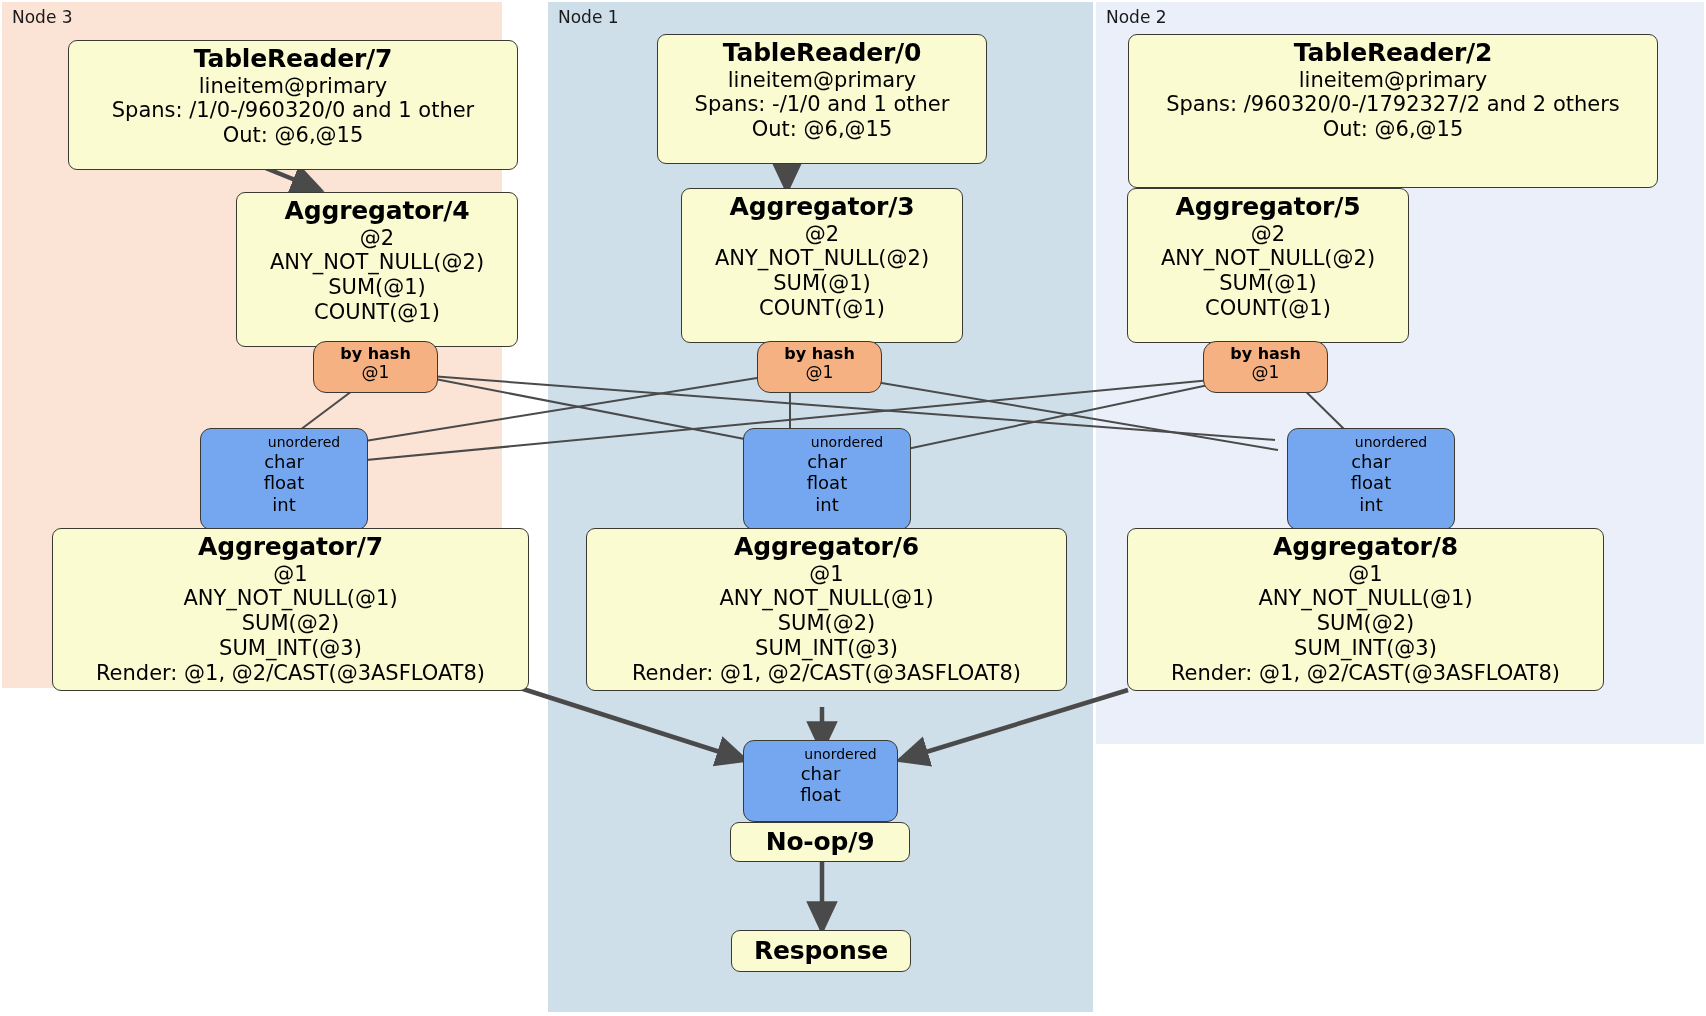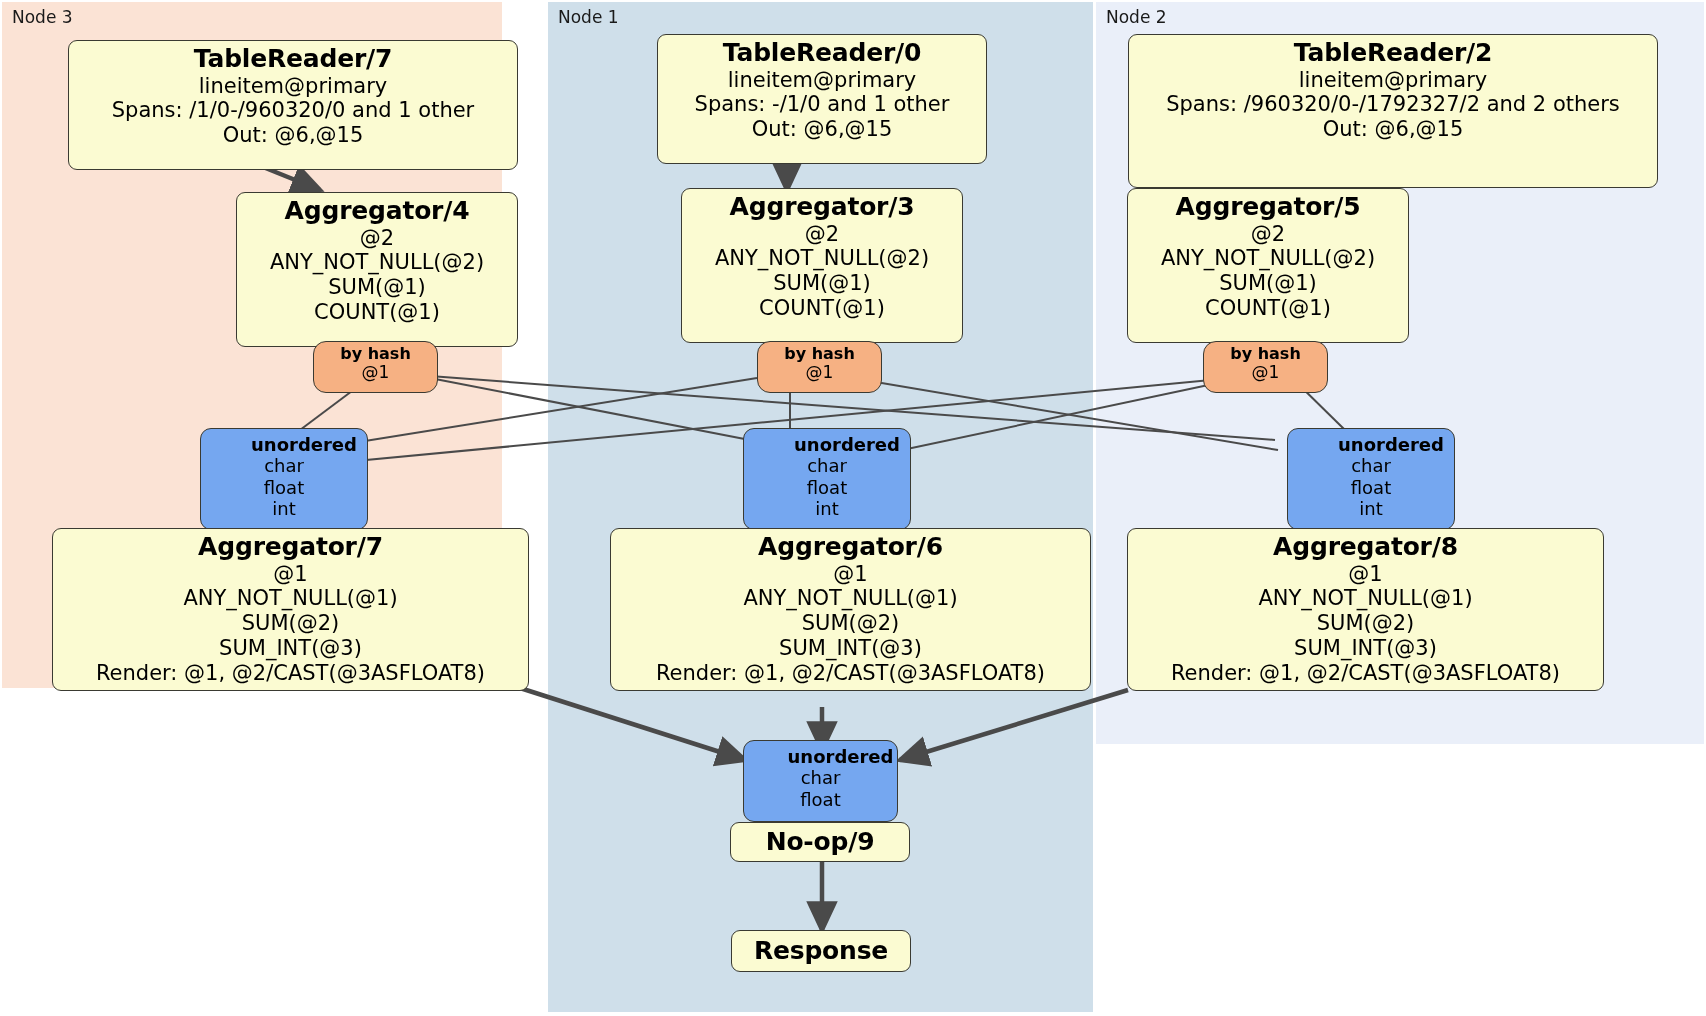--- a/index.html
+++ b/index.html
@@ -62,21 +62,21 @@
   
   .sync{
     position:absolute;box-sizing:border-box;
     background:#75a7f0;
     border:1.6px solid #3a3a32;
     border-radius:11px;
     text-align:center;color:#000;
     padding:5px 0 0 0;
     overflow:hidden;
   }
-  .sync .stitle{font-weight:bold;font-size:18px;line-height:1.18;padding-left:40px;}
+  .sync .stitle{font-weight:normal;font-size:14px;line-height:1.18;padding-left:40px;}
   .sync .sln{font-size:18px;line-height:1.2;}
 </style>
 </head>
 <body>
 
 <div id="stage">
 
   <div class="node-panel" style="left:2px;top:2px;width:500px;height:686px;background:#fbe3d5;">
     <div class="node-label">Node 3</div>
   </div>
@@ -205,21 +205,21 @@
 
   <div class="proc" style="left:52px;top:528px;width:477px;height:163px;">
     <div class="title">Aggregator/7</div>
     <div class="ln">@1</div>
     <div class="ln">ANY_NOT_NULL(@1)</div>
     <div class="ln">SUM(@2)</div>
     <div class="ln">SUM_INT(@3)</div>
     <div class="ln">Render: @1, @2/CAST(@3ASFLOAT8)</div>
   </div>
 
-  <div class="proc" style="left:610px;top:528px;width:481px;height:163px;">
+  <div class="proc" style="left:586px;top:528px;width:481px;height:163px;">
     <div class="title">Aggregator/6</div>
     <div class="ln">@1</div>
     <div class="ln">ANY_NOT_NULL(@1)</div>
     <div class="ln">SUM(@2)</div>
     <div class="ln">SUM_INT(@3)</div>
     <div class="ln">Render: @1, @2/CAST(@3ASFLOAT8)</div>
   </div>
 
   <div class="proc" style="left:1127px;top:528px;width:477px;height:163px;">
     <div class="title">Aggregator/8</div>

